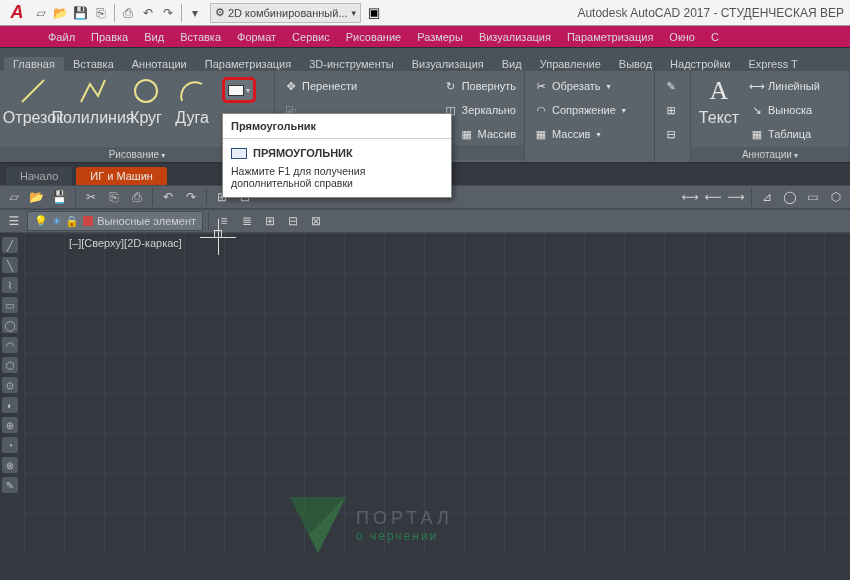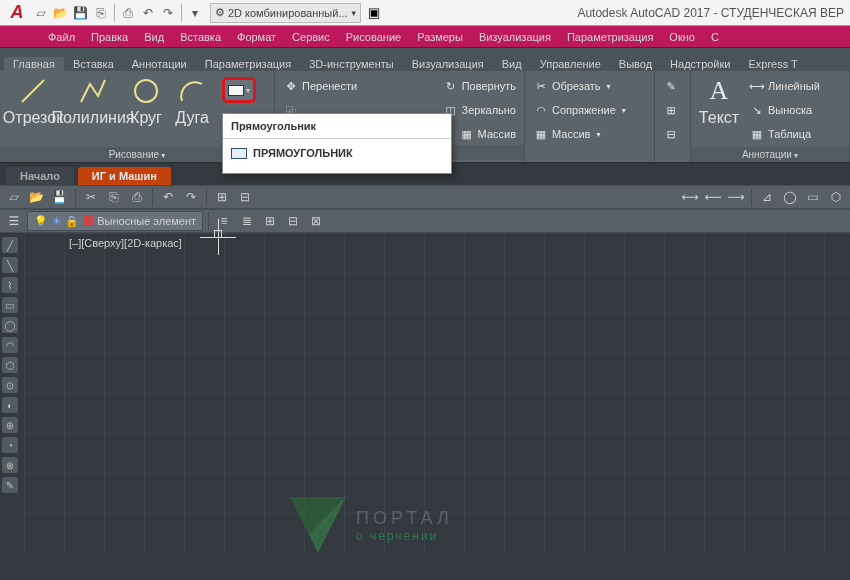--- a/index.html
+++ b/index.html
@@ -46,21 +46,21 @@
   
   .tooltip { position: absolute; top: 113px; left: 222px; width: 230px; background: #fff; border: 1px solid #888; box-shadow: 2px 2px 6px rgba(0,0,0,0.4); z-index: 50; font-size: 11px; color: #333; }
   .tt-head { padding: 6px 8px; font-weight: 600; border-bottom: 1px solid #ccc; }
   .tt-sub { padding: 6px 8px; border-bottom: 1px solid #ccc; }
   .tt-body { padding: 8px; }
   .tt-title2 { font-weight: 700; display: flex; align-items: center; gap: 6px; margin-bottom: 6px; }
   .tt-title2 .recticon2 { width: 16px; height: 11px; border: 1.5px solid #2b4b7a; background: #e8eef7; }
   .tt-hint { font-size: 10.5px; }
 
   
-  .doctabs { height: 22px; background: #33393f; display: flex; align-items: flex-end; padding: 0 6px; font-weight: bold; }
+  .doctabs { height: 22px; background: #33393f; display: flex; align-items: flex-end; padding: 0 6px; }
   .doctab { padding: 3px 14px; font-size: 11px; border-top-left-radius: 3px; border-top-right-radius: 3px; }
   .doctab.inactive { background: #3d444b; color: #aaa; margin-right: 4px;}
   .doctab.active { background: #c2410c; color: #e8e8e8; }
 
   
   .toolrow { height: 24px; background: #585f66; border-top: 1px solid #454b52; border-bottom: 1px solid #454b52; display: flex; align-items: center; padding: 0 4px; gap: 3px; }
   .tbtn { width: 20px; height: 20px; display: flex; align-items: center; justify-content: center; color: #cfcfcf; font-size: 12px; }
   .tsep { width: 1px; height: 18px; background: #454b52; margin: 0 2px; }
   .layer-combo { display: flex; align-items: center; background: #6a737b; border: 1px solid #454b52; height: 20px; padding: 0 6px; font-size: 11px; min-width: 150px; }
   .bylayer { margin-left: auto; }
@@ -291,20 +291,21 @@
   </div>
 </div>
 
 <div class="tooltip">
   <div class="tt-head">Прямоугольник</div>
   <div class="tt-body">
     <div class="tt-title2">
         <div class="recticon2"></div>
         <span>ПРЯМОУГОЛЬНИК</span>
       </div>
+    <div class="tt-hint">Нажмите F1 для получения дополнительной справки</div>
   </div>
 </div>
 
 <div class="doctabs">
   <div class="doctab inactive">Начало</div>
   <div class="doctab active">ИГ и Машин</div>
 </div>
 
 <div class="toolrow">
   <div class="tbtn">▱</div>

